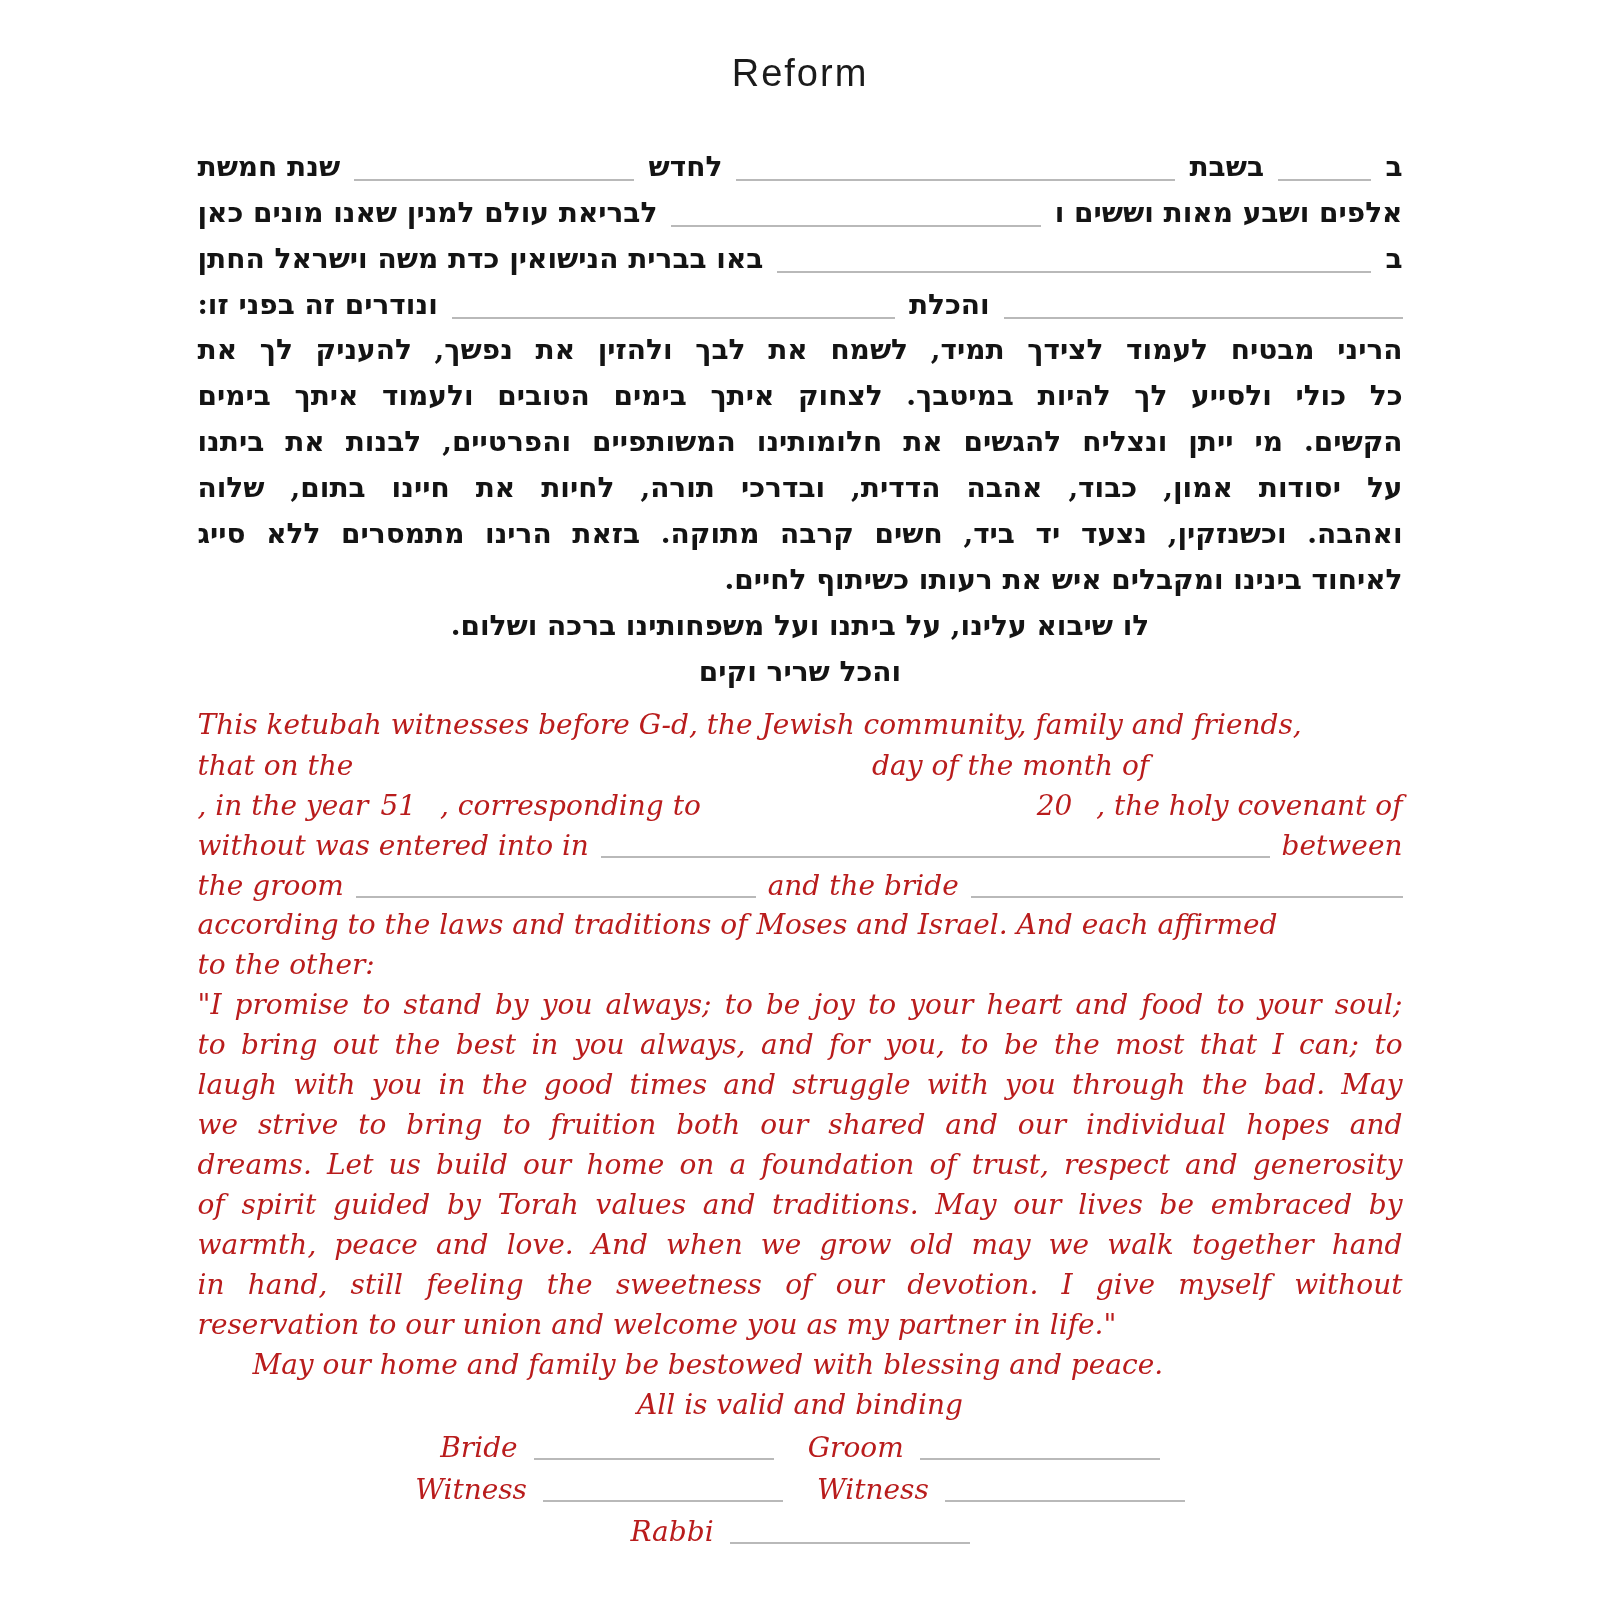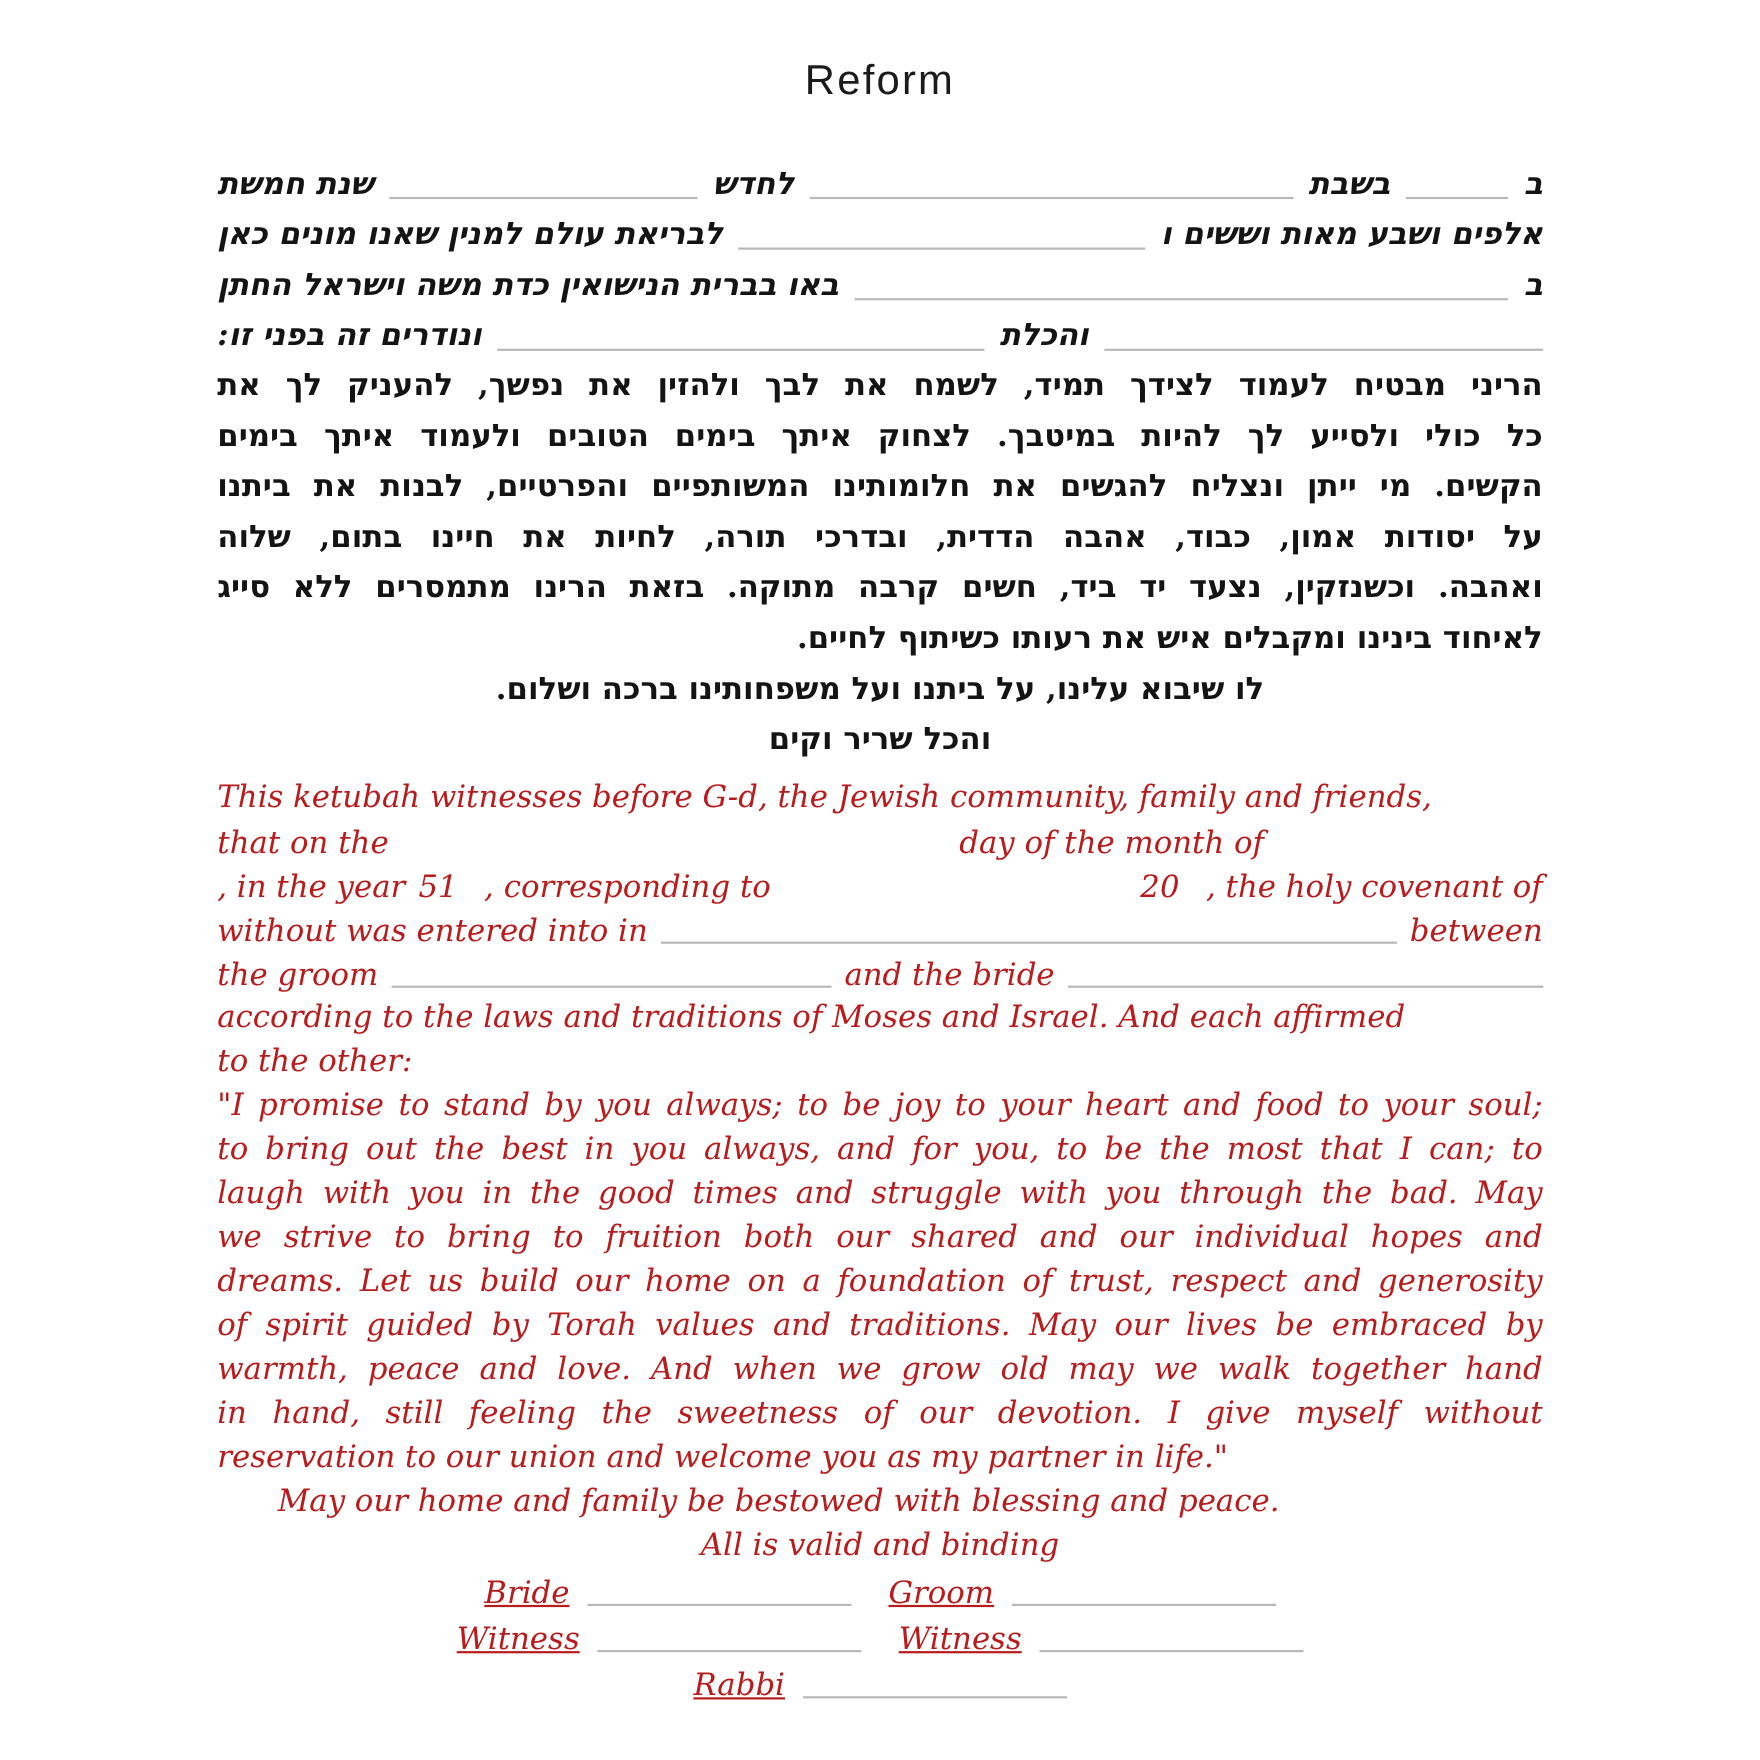--- a/index.html
+++ b/index.html
@@ -14,21 +14,21 @@
 
   .content { width:1205px; margin:0 auto; }
 
   
   .hebrew {
     direction:rtl; margin-top:48px;
     font-family:"DejaVu Serif","DejaVu Sans", serif;
     font-weight:700; font-size:28px; color:#141414;
   }
   .h-row { display:flex; align-items:flex-end; gap:14px; height:46px; }
-  .h-row .txt { white-space:nowrap; line-height:44px;font-style:italic; }
+  .h-row .txt { white-space:nowrap; line-height:44px; }
   .hblank {
     border-bottom:2px solid #b9b9b9;
     align-self:flex-end; margin-bottom:8px;
     flex-basis:0;
   }
   .h-par div {
     line-height:46px; text-align:justify; text-align-last:justify;
     white-space:nowrap;
   }
   .h-par div.h-last { text-align-last:right; }
@@ -49,21 +49,21 @@
   .egap { flex-basis:0; }
   .e-par div { line-height:40px; text-align:justify; text-align-last:justify; white-space:nowrap; }
   .e-par div.e-last { text-align-last:left; }
   .e-line { line-height:40px; }
   .blessing { margin-left:55px; }
   .valid { text-align:center; }
 
   
   .sig-row { display:flex; justify-content:center; gap:34px; height:42px; align-items:flex-end; }
   .sig-pair { display:flex; gap:16px; align-items:flex-end; }
-  .sig-pair .txt { white-space:nowrap; line-height:38px;text-decoration:underline; }
+  .sig-pair .txt { white-space:nowrap; line-height:38px; }
   .sigblank {
     display:inline-block; width:240px;
     border-bottom:2px solid #b9b9b9; margin-bottom:7px;
   }
 </style>
 </head>
 <body>
 
 <div class="page">
 

